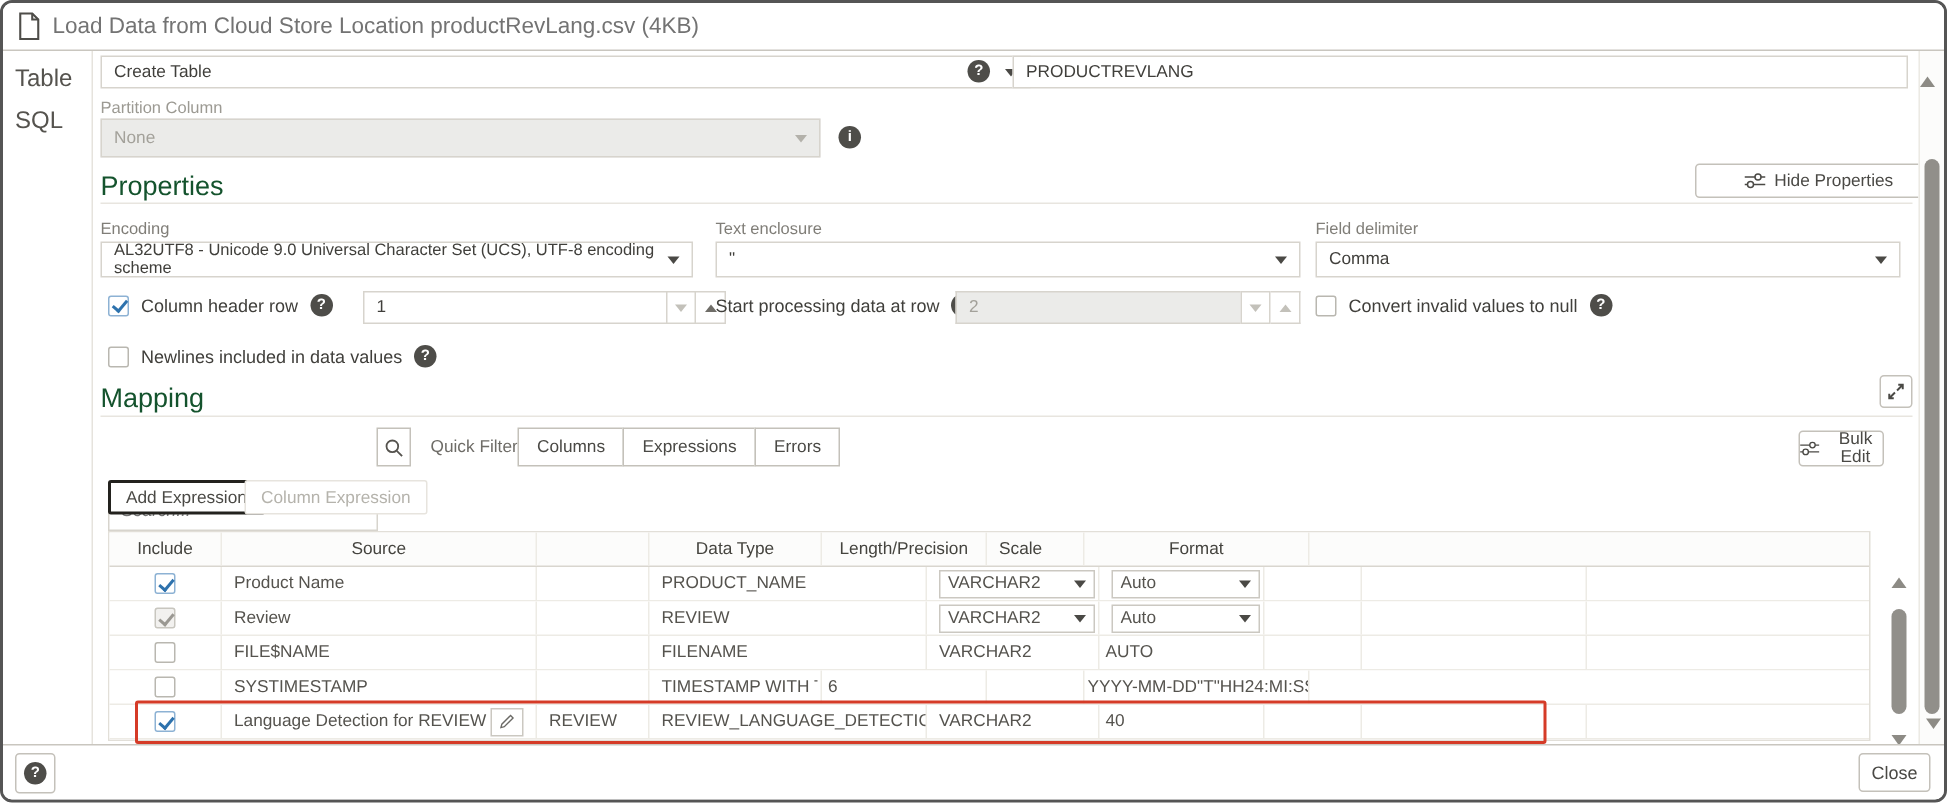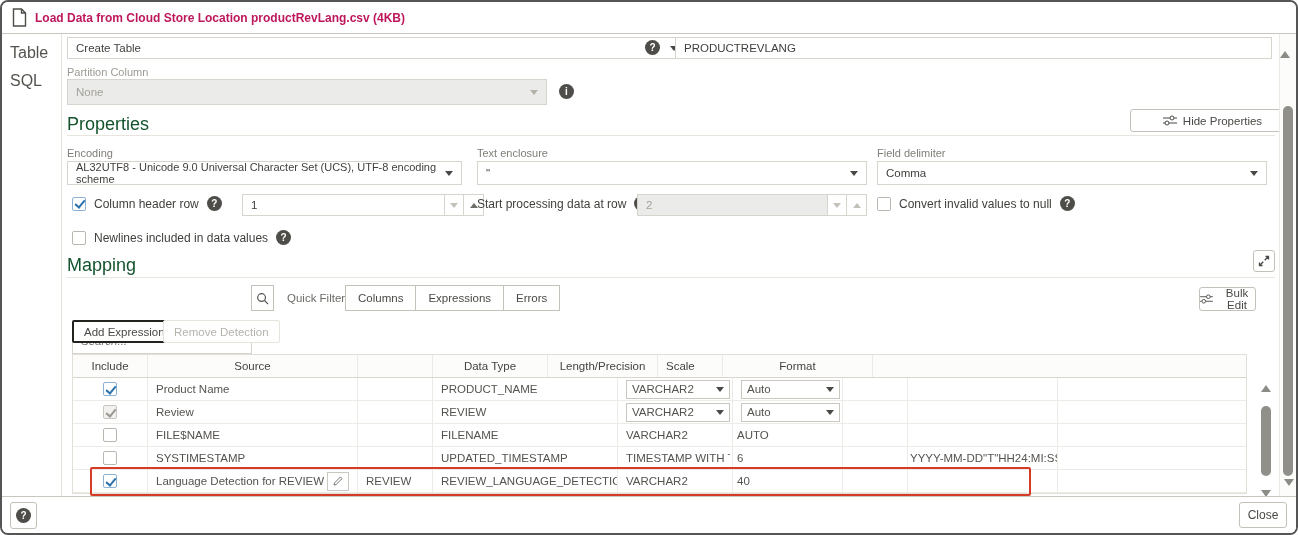--- a/index.html
+++ b/index.html
@@ -1,20 +1,20 @@
 <!DOCTYPE html>
 <html><head>
 <meta charset="utf-8">
 <style>
   *{box-sizing:border-box;margin:0;padding:0;font-family:"Liberation Sans","DejaVu Sans",sans-serif}
   html,body{width:1298px;height:535px;background:#fff;overflow:hidden}
   #dialog{position:absolute;left:0;top:0;width:1298px;height:535px;border:2px solid #555;border-radius:8px;background:#fff;overflow:hidden}
   
   #hdr{position:absolute;left:0;top:0;right:0;height:32px;display:flex;align-items:center;gap:8px;padding-left:10px;border-bottom:1px solid #c9c6bf;background:#fff}
-  #hdr .title{font-size:12px;font-weight:bold;color:#be185d}
+  #hdr .title{font-size:15px;font-weight:normal;color:#737373}
   
   #content{position:absolute;left:0;top:32px;right:0;bottom:37px;background:#fff}
   #sidebar{position:absolute;left:0;top:0;bottom:0;width:60px;border-right:1px solid #e6e3dd}
   .side-item{font-size:16px;color:#55534e;padding:10px 0 0 8px;cursor:pointer}
   #main{position:absolute;left:60px;top:0;right:17px;bottom:0;overflow:hidden}
   
   #oscroll{position:absolute;right:0;top:0;bottom:0;width:17px;border-left:1px solid #eceae4;background:#fcfcfb}
   .tri-up{width:0;height:0;border-left:5px solid transparent;border-right:5px solid transparent;border-bottom:7px solid #8d8b85}
   .tri-down{width:0;height:0;border-left:5px solid transparent;border-right:5px solid transparent;border-top:7px solid #8d8b85}
   .thumb{background:#918f8a;border-radius:6px;width:10px}
@@ -198,21 +198,21 @@
               <line x1="0" y1="3" x2="14" y2="3" stroke="#4a4945"></line>
               <circle cx="9" cy="3" r="2" fill="#fff" stroke="#4a4945"></circle>
               <line x1="0" y1="8" x2="14" y2="8" stroke="#4a4945"></line>
               <circle cx="4" cy="8" r="2" fill="#fff" stroke="#4a4945"></circle>
             </svg>
           </span>
         <span>Bulk Edit</span>
       </button>
 
       <button class="btn" style="position:absolute;left:10px;top:286px;height:23px;padding:0 10px;border:2px solid #23221e;border-radius:2px">Add Expression</button>
-      <button class="btn" style="position:absolute;left:101px;top:286px;height:23px;padding:0 10px;color:#b5b3ac;border-color:#e7e4de;border-radius:2px">Remove Detection</button>
+      <button class="btn" style="position:absolute;left:101px;top:286px;height:23px;padding:0 10px;color:#b5b3ac;border-color:#e7e4de;border-radius:2px">Column Expression</button>
 
       <div id="mtable">
         <div class="trow thead">
           <div class="tc c0">Include</div>
           <div class="tc c1">Source</div>
           <div class="tc c2"></div>
           <div class="tc c4">Data Type</div>
           <div class="tc c5">Length/Precision</div>
           <div class="tc c6 left">Scale</div>
           <div class="tc c7">Format</div>
@@ -293,21 +293,20 @@
               <div class="tc c8"></div>
             </div>
             <div class="trow">
               <div class="tc c0 cen">
                 <span class="cbx unchecked"></span>
               </div>
               <div class="tc c1">
                 <span class="grow">SYSTIMESTAMP</span>
               </div>
               <div class="tc c2"></div>
-              <div class="tc c3">UPDATED_TIMESTAMP</div>
               <div class="tc c4" style="padding:0 2px 0 8px">
                 <span class="clip">TIMESTAMP WITH TIME ZO</span>
               </div>
               <div class="tc c5" style="padding:0 2px 0 4px">6</div>
               <div class="tc c6"></div>
               <div class="tc c7" style="padding:0 0 0 2px">
                 <span class="clip">YYYY-MM-DD"T"HH24:MI:SS.FFTZ</span>
               </div>
               <div class="tc c8"></div>
             </div>

